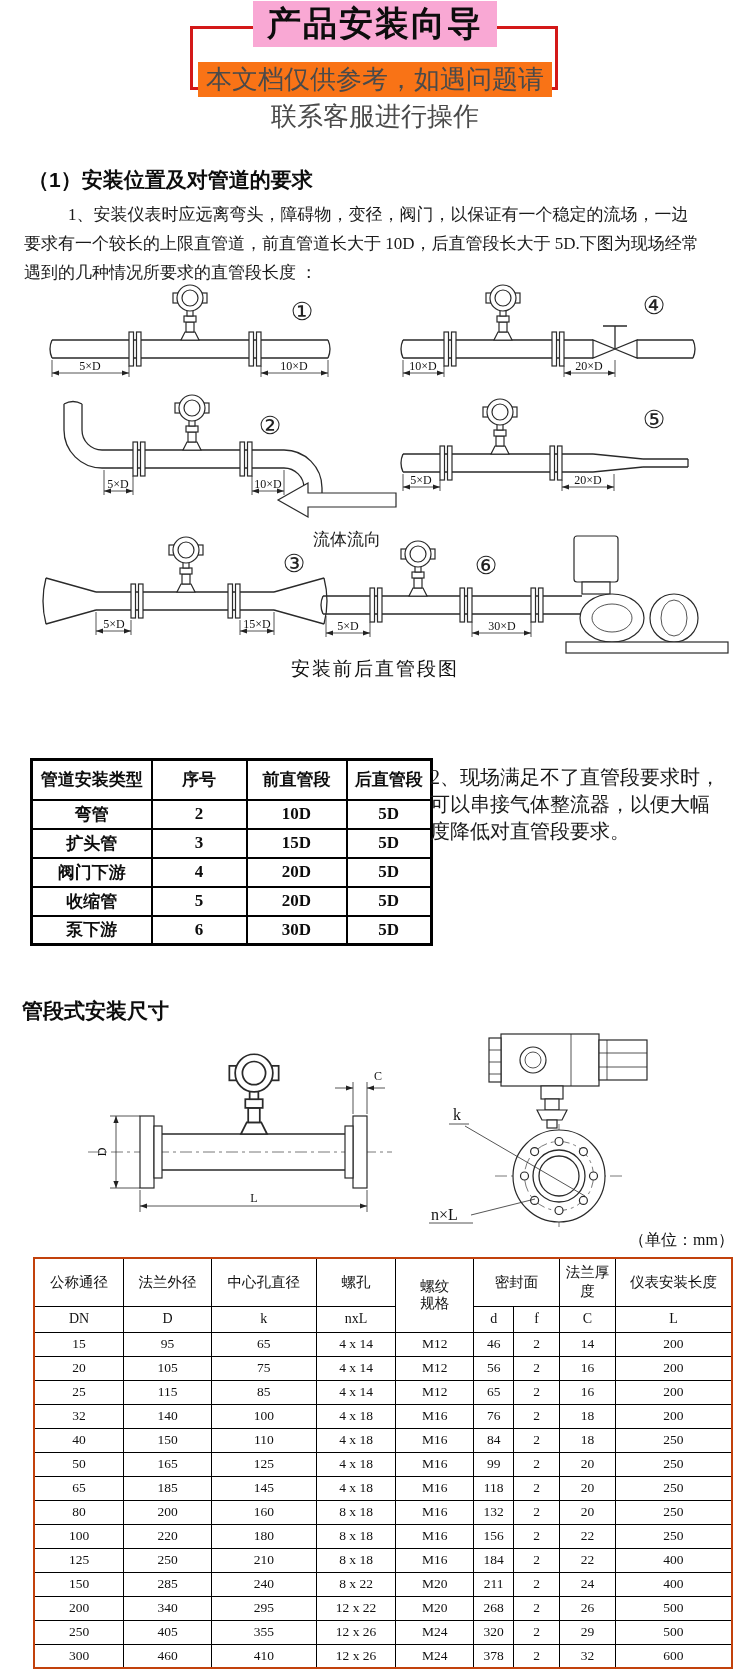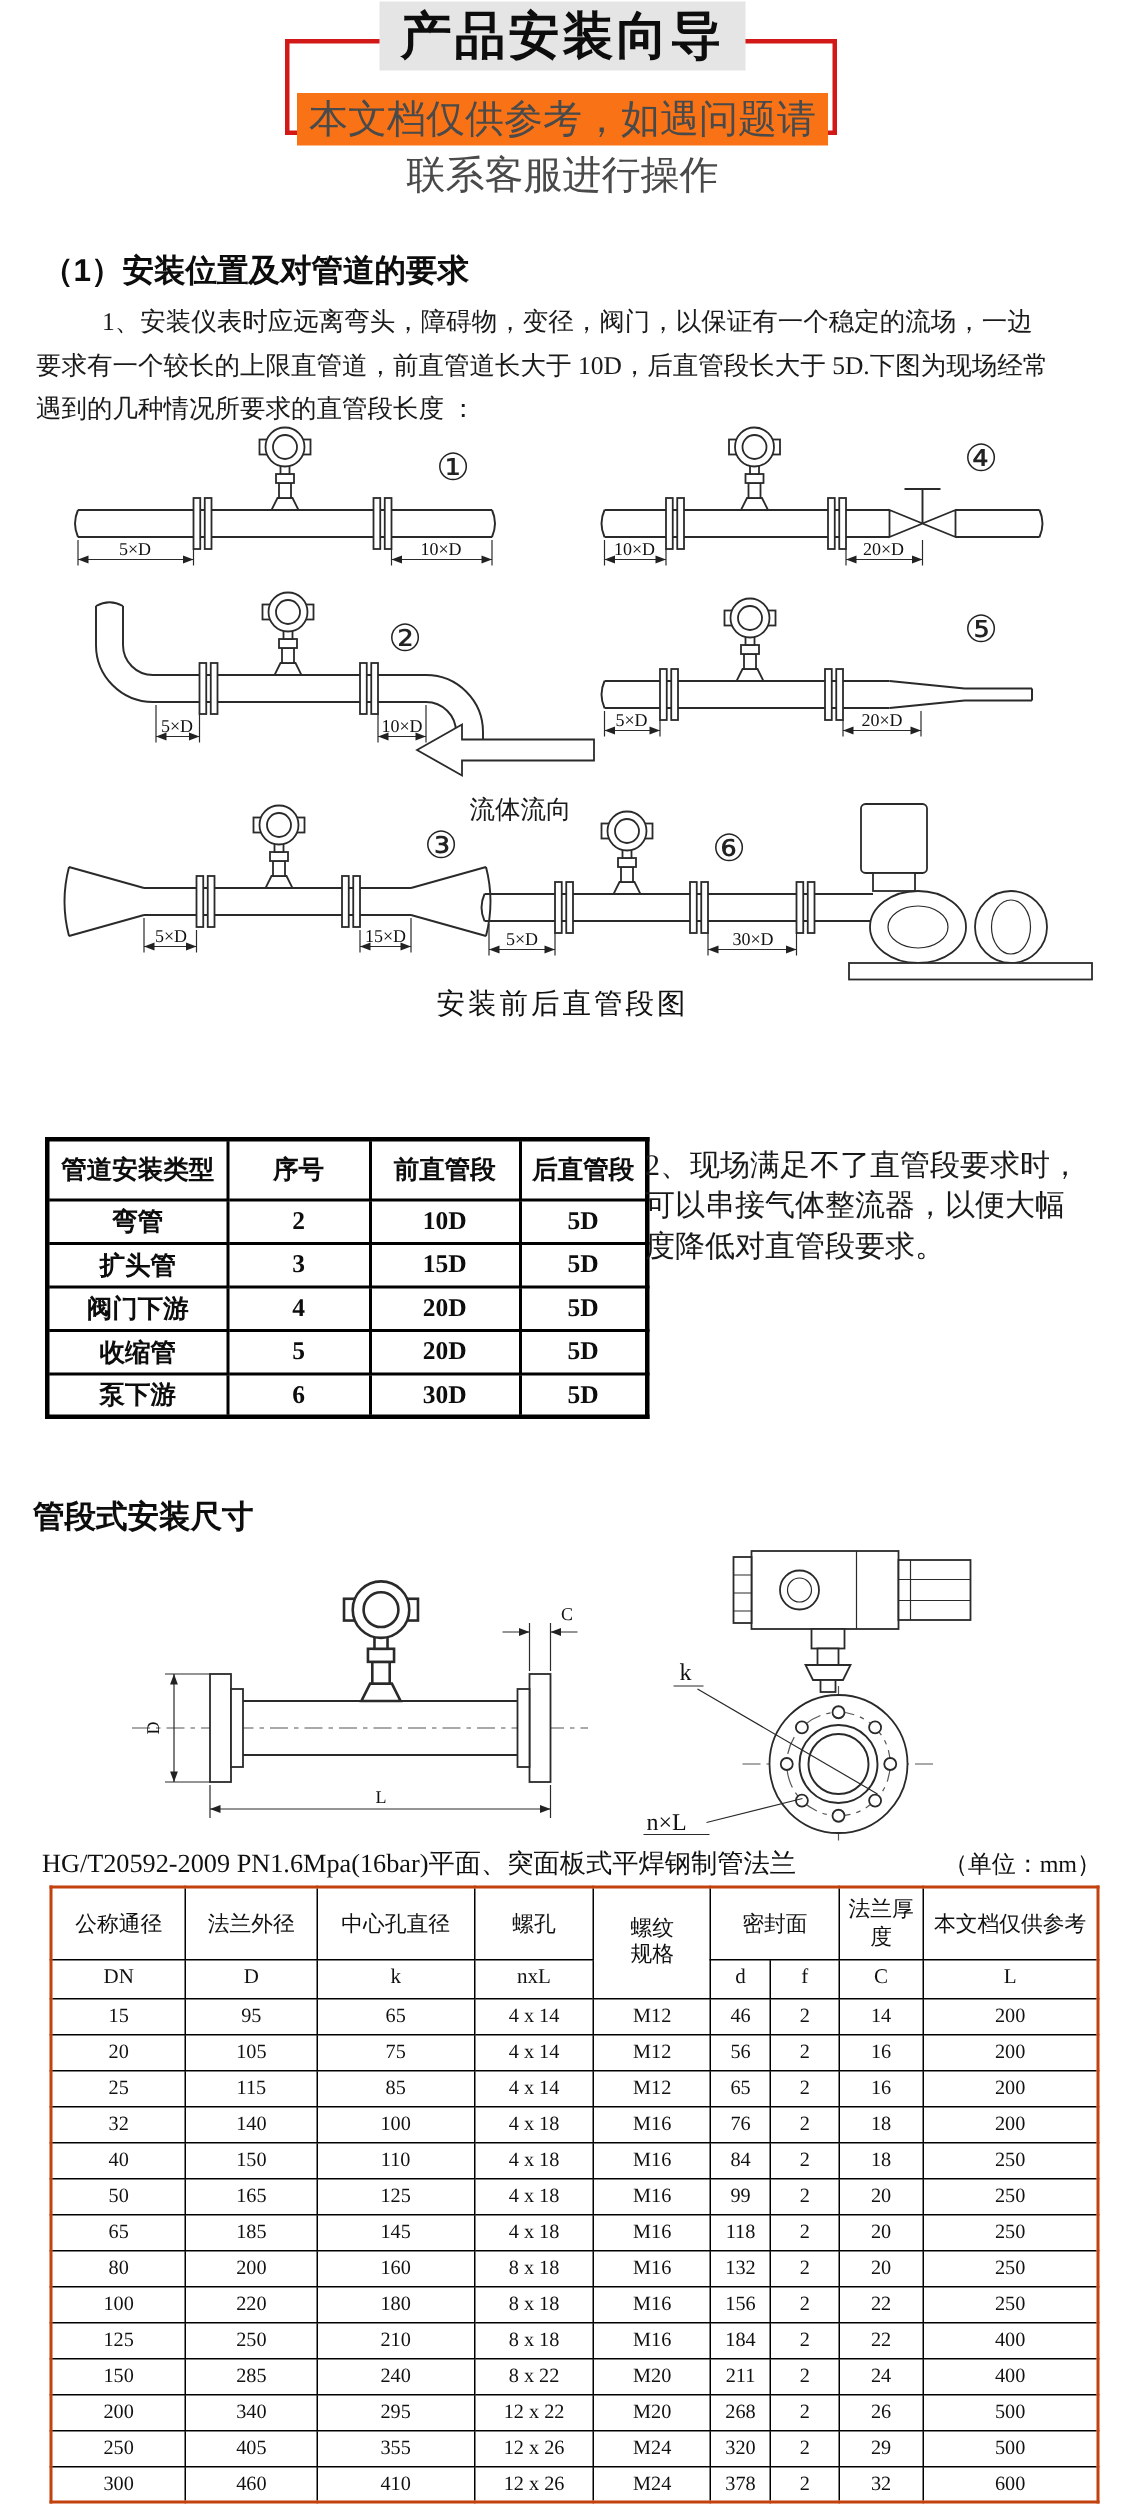--- a/index.html
+++ b/index.html
@@ -7,21 +7,21 @@
   body {
     width:750px; height:1679px; position:relative;
     font-family:"Liberation Serif", serif; color:#111;
     overflow:hidden;
   }
   .abs { position:absolute; }
 
   
   #header { left:0; top:0; width:750px; height:145px; }
   .hdr-frame { position:absolute; left:190px; top:26px; width:368px; height:64px; border:3px solid #d31818; }
-  .hdr-title { position:absolute; left:50%; transform:translateX(-50%); top:1px; background:#e5e5e5;
+  .hdr-title { position:absolute; left:50%; transform:translateX(-50%); top:1px; background:#f9a8d4;
     padding:0 14px; font-family:"Liberation Sans",sans-serif; font-weight:bold; font-size:34px;
     letter-spacing:2px; white-space:nowrap; color:#0d0d0d; }
   .hdr-sub1 { position:absolute; left:50%; transform:translateX(-50%); top:62px; background:#f97316;
     padding:0 8px; font-family:"Liberation Sans",sans-serif; font-size:26px; color:#4a4a4a; white-space:nowrap; }
   .hdr-sub2 { position:absolute; left:0; top:99px; width:100%; text-align:center;
     font-family:"Liberation Sans",sans-serif; font-size:26px; color:#4a4a4a; }
 
   
   #sec1-heading { left:28px; top:166px; font-family:"Liberation Sans",sans-serif; font-weight:bold; font-size:21px; color:#0d0d0d; }
   #para { left:24px; top:200px; width:708px; font-size:17px; line-height:29px; color:#1a1a1a; }
@@ -366,21 +366,20 @@
         <circle class="fw" cx="109.6" cy="127.6" r="4"></circle>
     </g>
     <text class="lbl" x="28" y="96">k</text>
     <path class="thin" d="M24,100 H44 M40,102 L160,172"></path>
     <text class="lbl" x="6" y="196">n×L</text>
     <path class="thin" d="M4,199 H48 M46,191 L110,175"></path>
   </svg>
 </div>
 
 <div id="flange-title" class="abs">
-  <span class="t">HG/T20592-2009 PN1.6Mpa(16bar)平面、突面板式平焊钢制管法兰</span>
   <span class="u">（单位：mm）</span>
 </div>
 
 <div id="flange-table" class="abs">
   <table>
     <colgroup>
       <col class="f1">
         <col class="f2">
         <col class="f3">
         <col class="f4">
@@ -392,21 +391,21 @@
     </colgroup>
     <thead>
       <tr class="h1">
         <th>公称通径</th>
         <th>法兰外径</th>
         <th>中心孔直径</th>
         <th>螺孔</th>
         <th rowspan="2"><span class="wrapN">螺纹规格</span></th>
         <th colspan="2">密封面</th>
         <th>法兰厚度</th>
-        <th>本文档仅供参考</th>
+        <th>仪表安装长度</th>
       </tr>
       <tr class="h2">
         <th>DN</th>
         <th>D</th>
         <th>k</th>
         <th>nxL</th>
         <th>d</th>
         <th>f</th>
         <th>C</th>
         <th>L</th>

